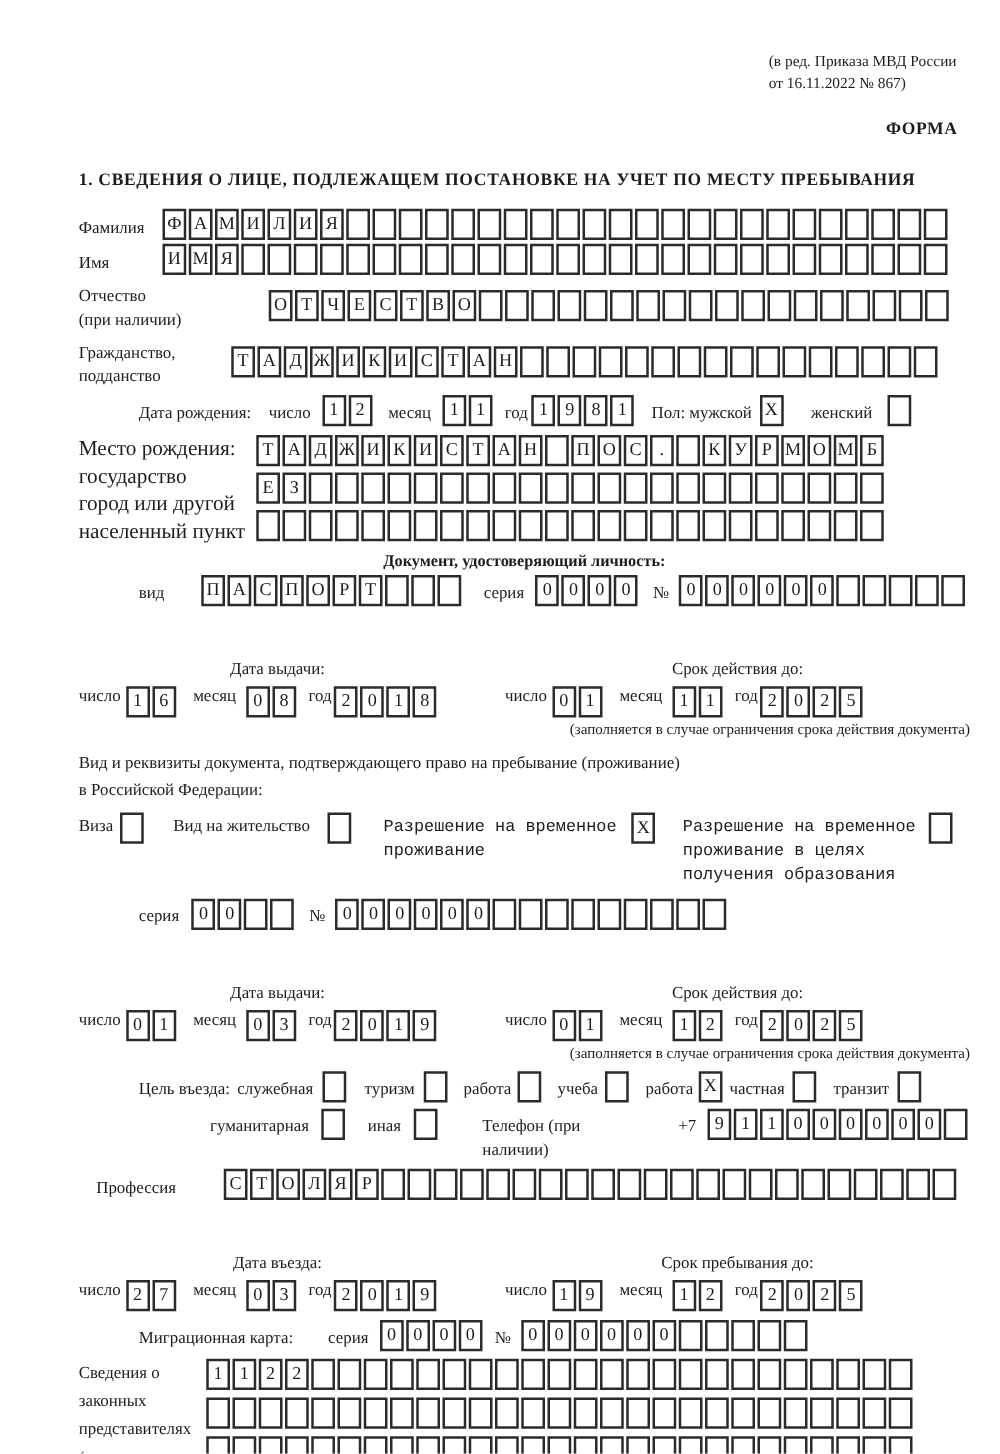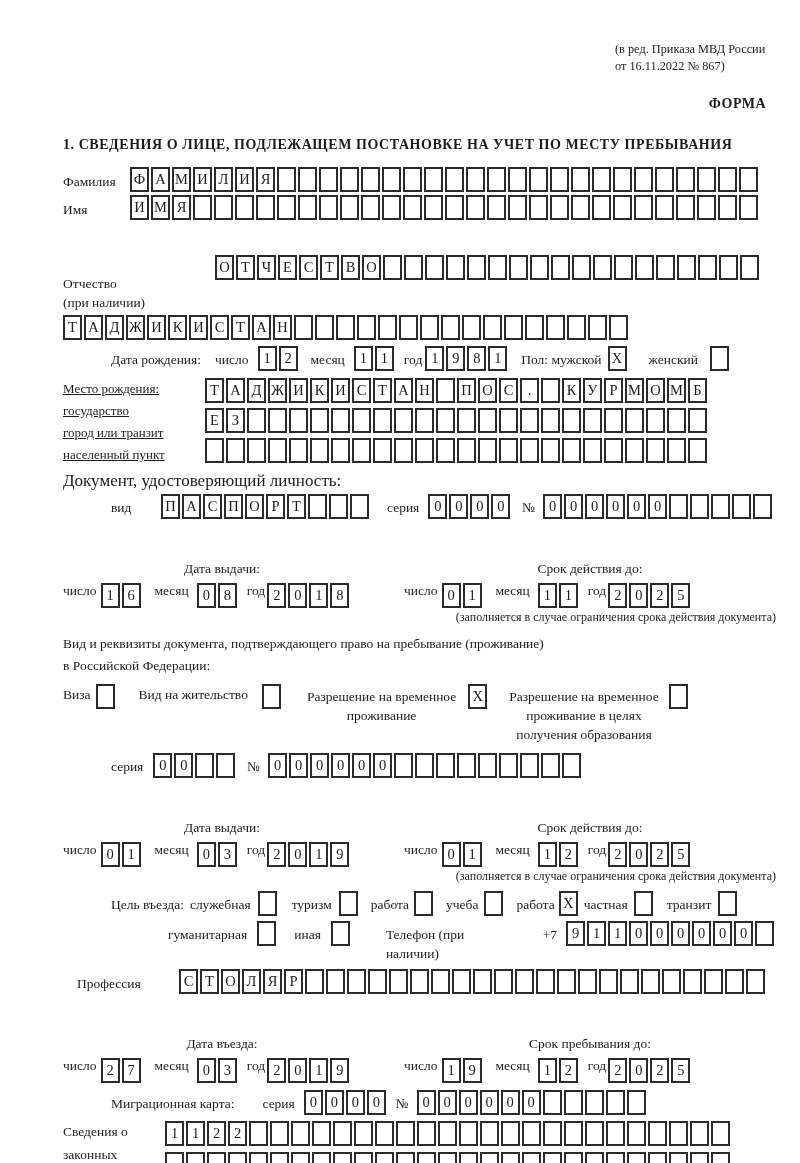--- a/index.html
+++ b/index.html
@@ -18,38 +18,38 @@
   .frow { display:flex; align-items:center; margin-top:3px; font-size:13.5px; line-height:19px; }
   .frow .lbl { flex:none; padding-top:4px; }
   .cells { display:flex; flex:none; }
   .cell { box-sizing:border-box; flex:none; width:19px; height:25px; border:2px solid #2b2b2b;
           margin-right:2px; text-align:center; font-size:14.5px; line-height:21px; background:#fff; }
   .inline { display:flex; align-items:flex-start; font-size:13.5px; line-height:19px;margin-left:48px; }
   .inline > span { padding-top:4px; }
   .inline > .cells { padding-top:0; }
 
   .bp-block { display:flex; margin-top:7px; }
-  .bp-labels { flex:none; width:142px; font-size:13px; line-height:22px;text-decoration:underline; }
+  .bp-labels { flex:none; width:142px; font-size:17px; line-height:22px; }
   .bp-rows { display:flex; flex-direction:column; gap:5px; }
 
-  .doc-heading { text-align:left; font-weight:normal; font-size:17px; margin-top:5px; }
+  .doc-heading { text-align:center; font-weight:bold; font-size:13px; margin-top:5px; }
 
   .dates-wrap { margin-top:5px; }
   .dates-cols { display:flex; justify-content:space-between; }
   .d-left { flex:none; width:318px; }
   .d-right { flex:none; width:372px; }
   .d-title { text-align:center; font-size:13.5px; line-height:18px;margin-top:36px; }
   .d-line { display:flex; align-items:flex-start; font-size:13.5px; margin-top:1px; }
   .d-line > span { padding-top:4px; }
   .d-note { text-align:right; font-size:12px; margin-top:2px; }
 
   .res-heading { font-size:13.5px; line-height:22px; margin-top:8px; }
   .permit-row { display:flex; align-items:flex-start; margin-top:5px; font-size:13.5px; }
   .permit-row .plbl { padding-top:5px; }
-  .center-lbl { text-align:center; line-height:19px; padding-top:5px; }
+  .center-lbl { text-align:left; line-height:19px; padding-top:5px;font-family:Liberation Mono, monospace; }
   .chkbox { padding-top:2px; }
 
   .rep-block { display:flex; margin-top:6px; }
   .rep-labels { flex:none; width:102px; font-size:13.5px; line-height:22.5px; white-space:nowrap; }
   .rep-right { display:flex; flex-direction:column; gap:6px; }
 </style>
 </head>
 <body>
 
 <div class="page">
@@ -130,21 +130,21 @@
         <span class="cell"></span>
         <span class="cell"></span>
         <span class="cell"></span>
         <span class="cell"></span>
         <span class="cell"></span>
       </span>
   </div>
 
   <div class="frow">
     <span class="lbl" style="width:152px;">
-      <span style="display:block;margin-top:47px;">Отчество</span>
+      <span style="display:block;">Отчество</span>
       <span style="display:block;">(при наличии)</span>
     </span>
     <span class="cells">
         <span class="cell">О</span>
         <span class="cell">Т</span>
         <span class="cell">Ч</span>
         <span class="cell">Е</span>
         <span class="cell">С</span>
         <span class="cell">Т</span>
         <span class="cell">В</span>
@@ -164,20 +164,24 @@
         <span class="cell"></span>
         <span class="cell"></span>
         <span class="cell"></span>
         <span class="cell"></span>
         <span class="cell"></span>
         <span class="cell"></span>
       </span>
   </div>
 
   <div class="frow">
+    <span class="lbl" style="width:122px;">
+      <span style="display:block;">Гражданство,</span>
+      <span style="display:block;">подданство</span>
+    </span>
     <span class="cells">
         <span class="cell">Т</span>
         <span class="cell">А</span>
         <span class="cell">Д</span>
         <span class="cell">Ж</span>
         <span class="cell">И</span>
         <span class="cell">К</span>
         <span class="cell">И</span>
         <span class="cell">С</span>
         <span class="cell">Т</span>
@@ -228,21 +232,21 @@
     <span style="margin:0 12px 0 20px;">женский</span>
     <span class="cells">
         <span class="cell"></span>
       </span>
   </div>
 
   <div class="bp-block">
     <div class="bp-labels">
       <div>Место рождения:</div>
       <div>государство</div>
-      <div>город или транзит</div>
+      <div>город или другой</div>
       <div>населенный пункт</div>
     </div>
     <div class="bp-rows">
       <span class="cells">
           <span class="cell">Т</span>
           <span class="cell">А</span>
           <span class="cell">Д</span>
           <span class="cell">Ж</span>
           <span class="cell">И</span>
           <span class="cell">К</span>

